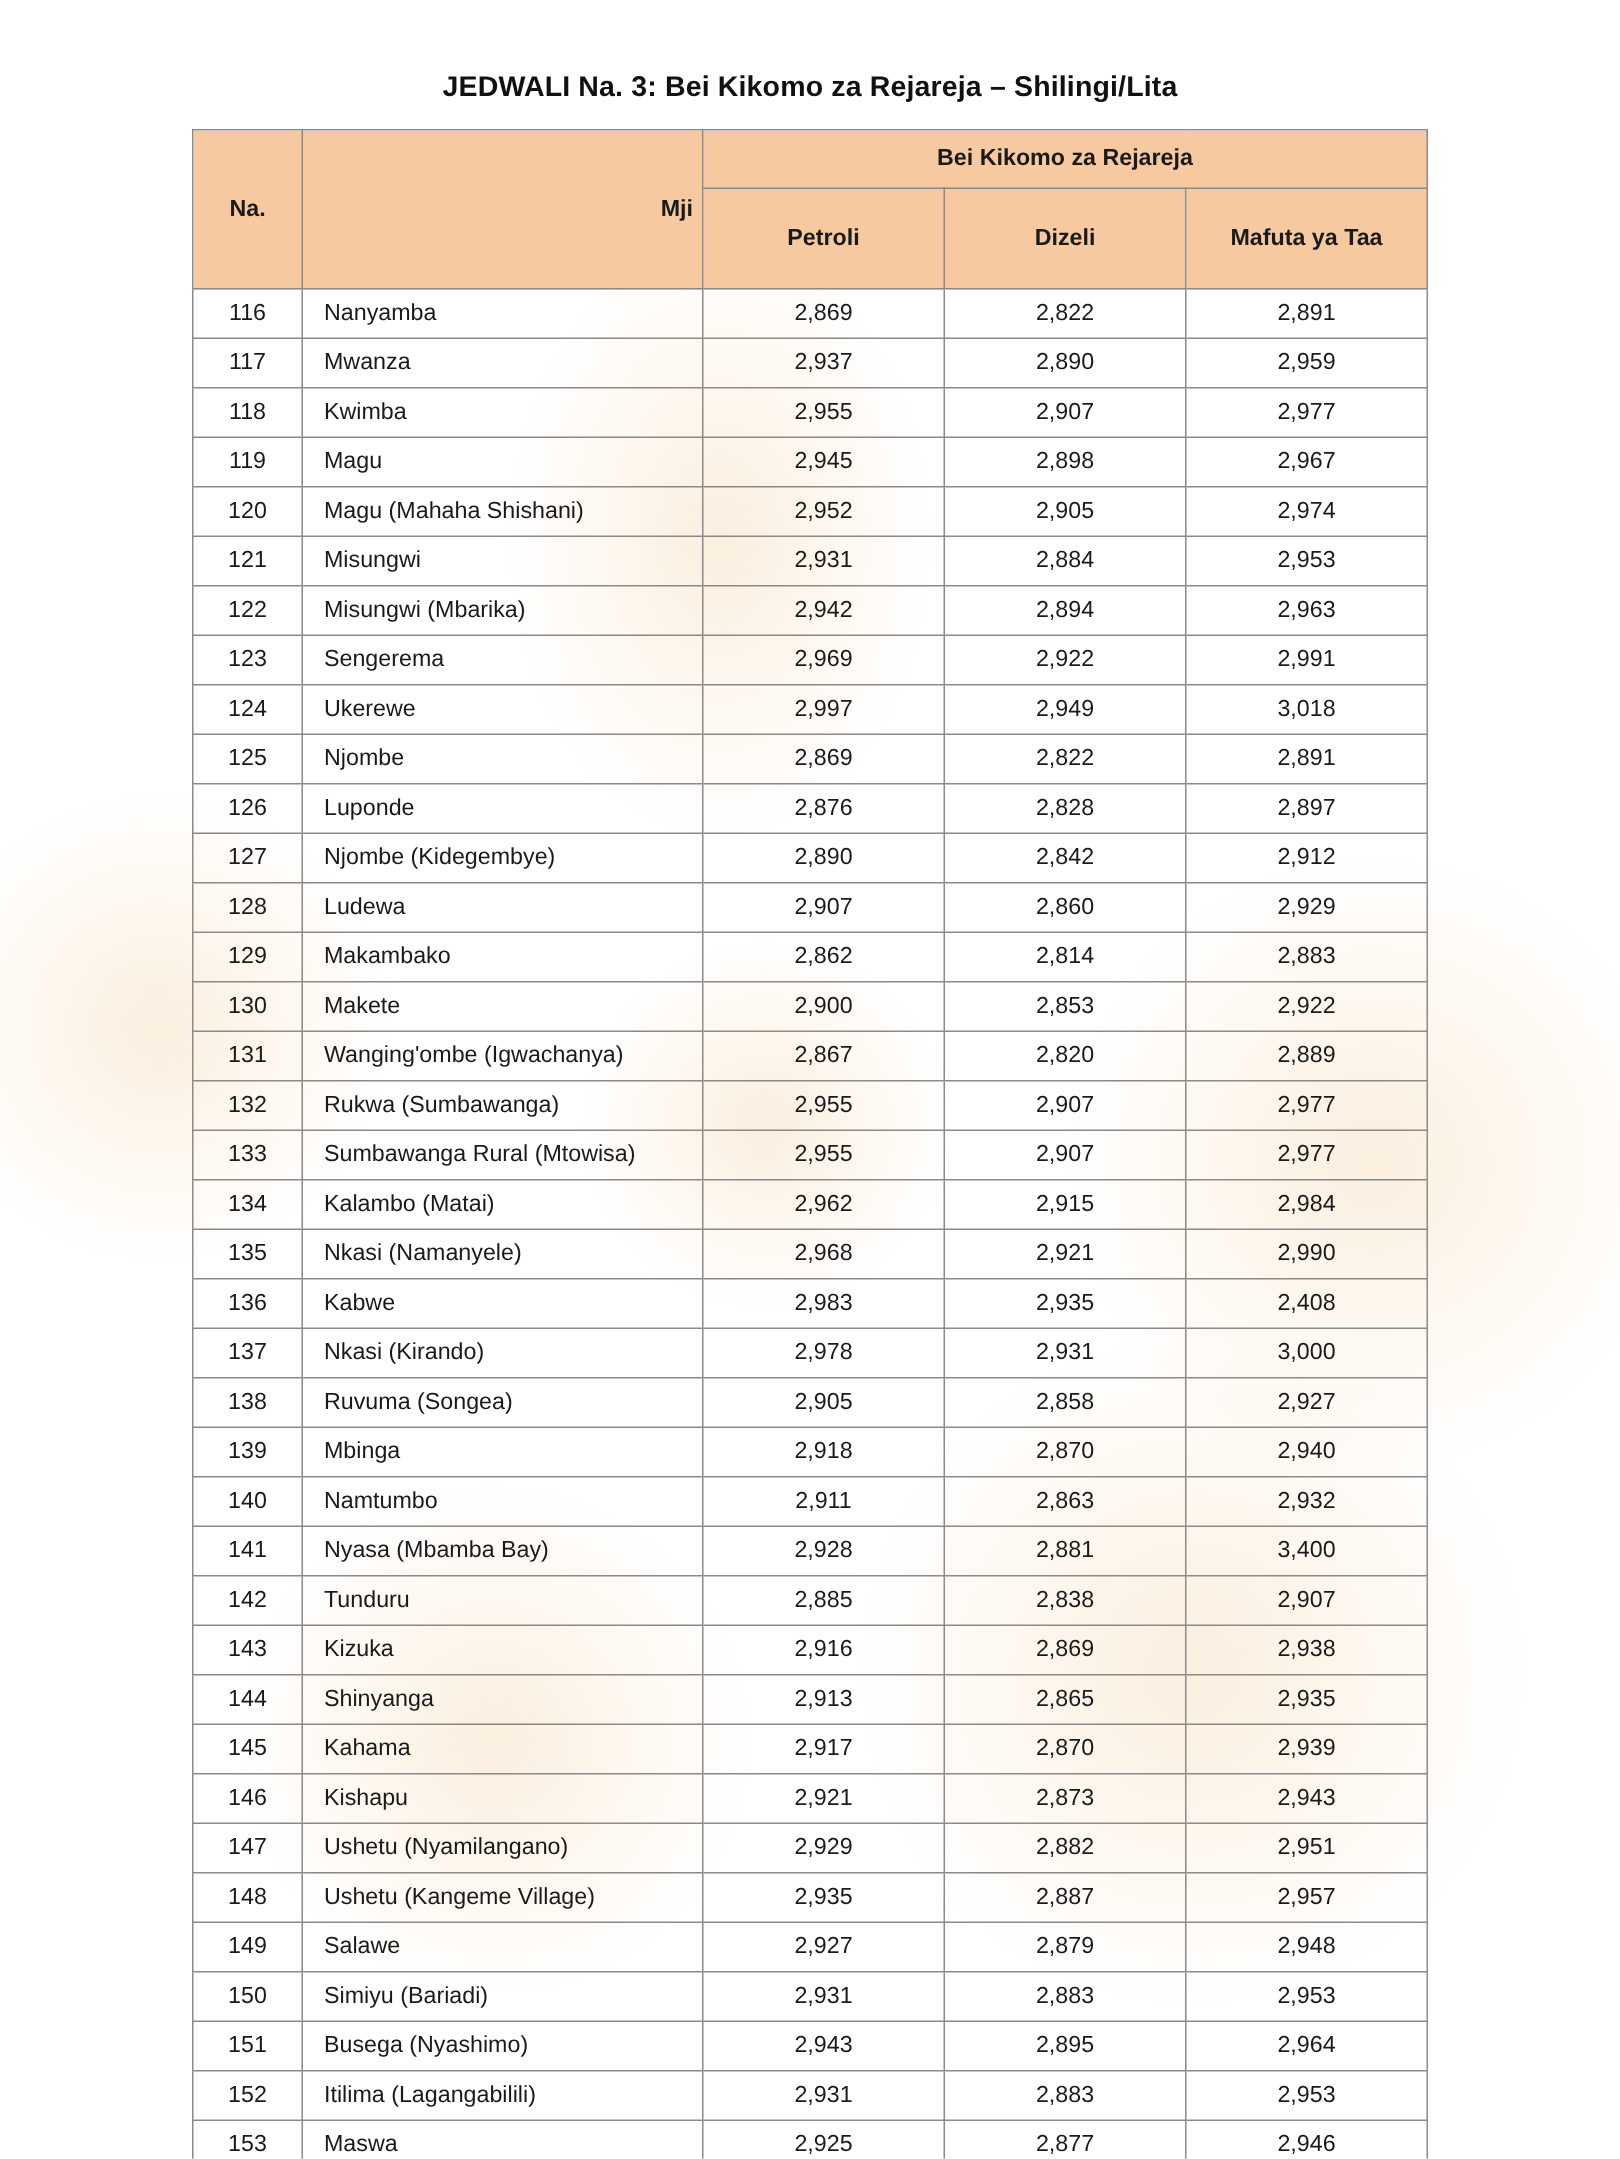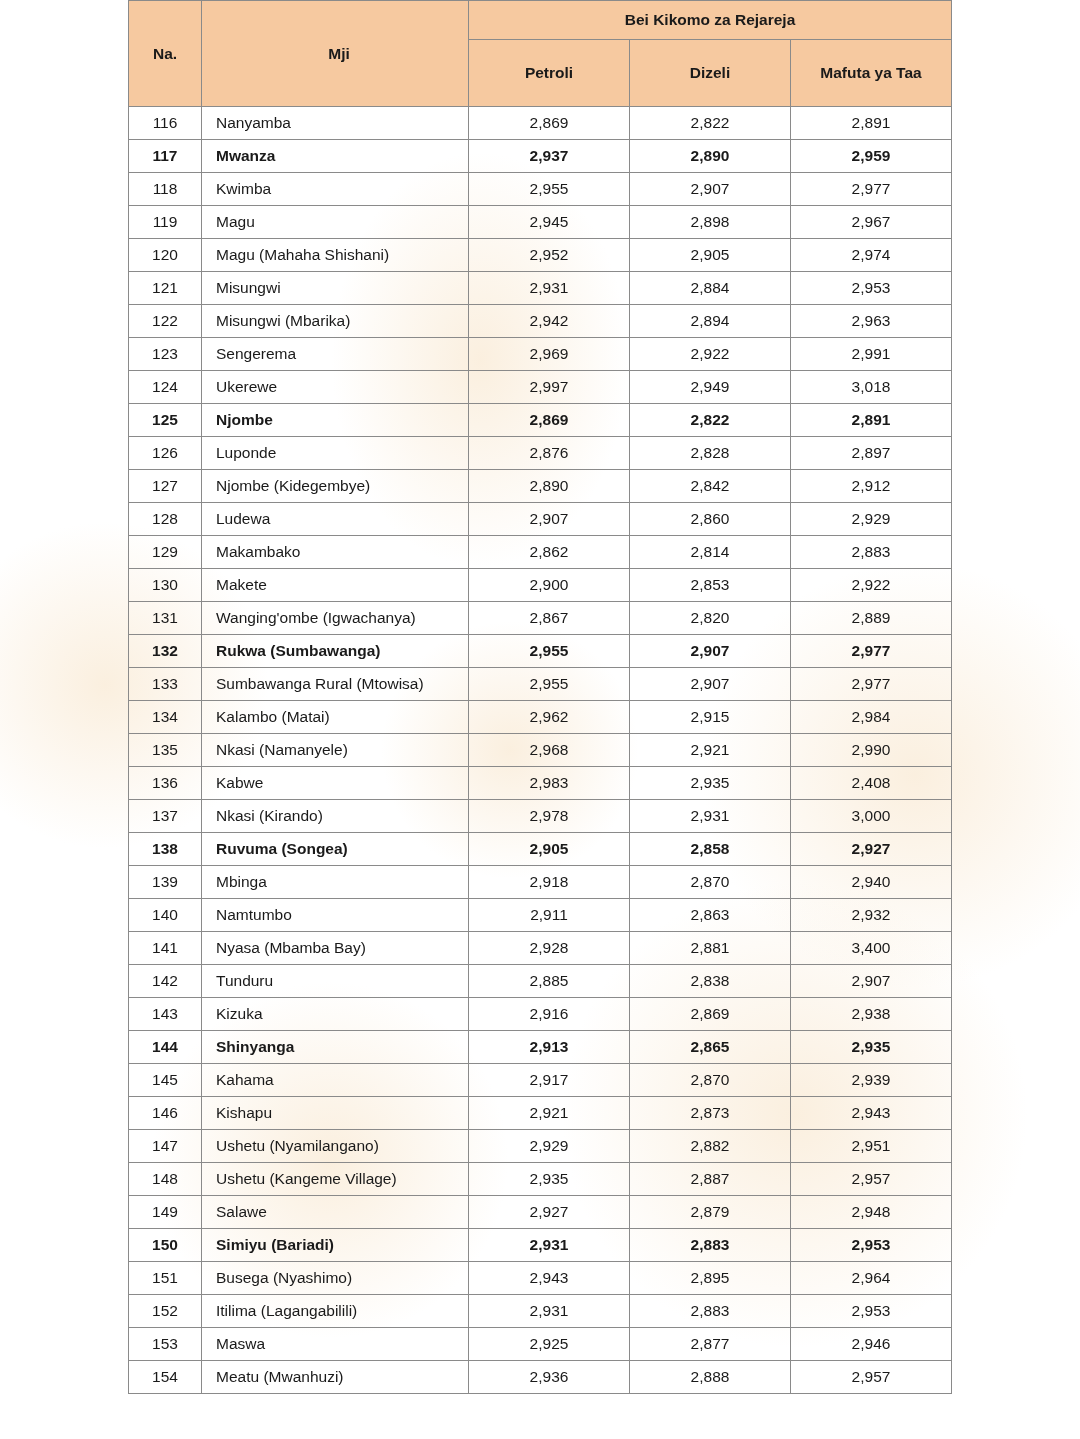--- a/index.html
+++ b/index.html
@@ -63,21 +63,21 @@
     color: #1a1a1a;
     background-clip: padding-box;
   }
   thead th {
     background: #f6c9a0;
     font-weight: bold;
     text-align: center;
     padding: 24px 6px;
   }
   th.col-na { width: 60px; }
-  th.col-mji { width: 246px; text-align: center; padding-left: 14px; }
+  th.col-mji { width: 246px; text-align: right; padding-left: 14px; }
   th.col-sub { width: 172px; }
   th.col-sub-last { width: 174px; }
   thead th.group-head {
     padding: 10px 16px;
   }
   tbody td {
     padding: 7px 6px;
     background: transparent;
   }
   td.na {
@@ -85,38 +85,39 @@
     width: 60px;
   }
   td.mji {
     text-align: left;
     padding-left: 14px;
   }
   td.num {
     text-align: center;
   }
   tr.bold td {
-    font-weight: bold;
+    font-weight: normal;
     margin-top: 44px;
   }
 </style>
 </head>
 <body>
 
 <div class="watermark">
   <div class="spark s1"></div>
   <div class="spark s2"></div>
   <div class="spark s3"></div>
   <div class="spark s4"></div>
   <div class="spark s5"></div>
   <div class="spark s6"></div>
 </div>
 
 <div class="page">
 
+  <div class="doc-title">JEDWALI Na. 3: Bei Kikomo za Rejareja – Shilingi/Lita</div>
 
   <table class="price-table">
     <thead>
       <tr>
         <th class="col-na" rowspan="2">Na.</th>
         <th class="col-mji" rowspan="2">Mji</th>
         <th class="group-head" colspan="3">Bei Kikomo za Rejareja</th>
       </tr>
       <tr>
         <th class="col-sub">Petroli</th>

